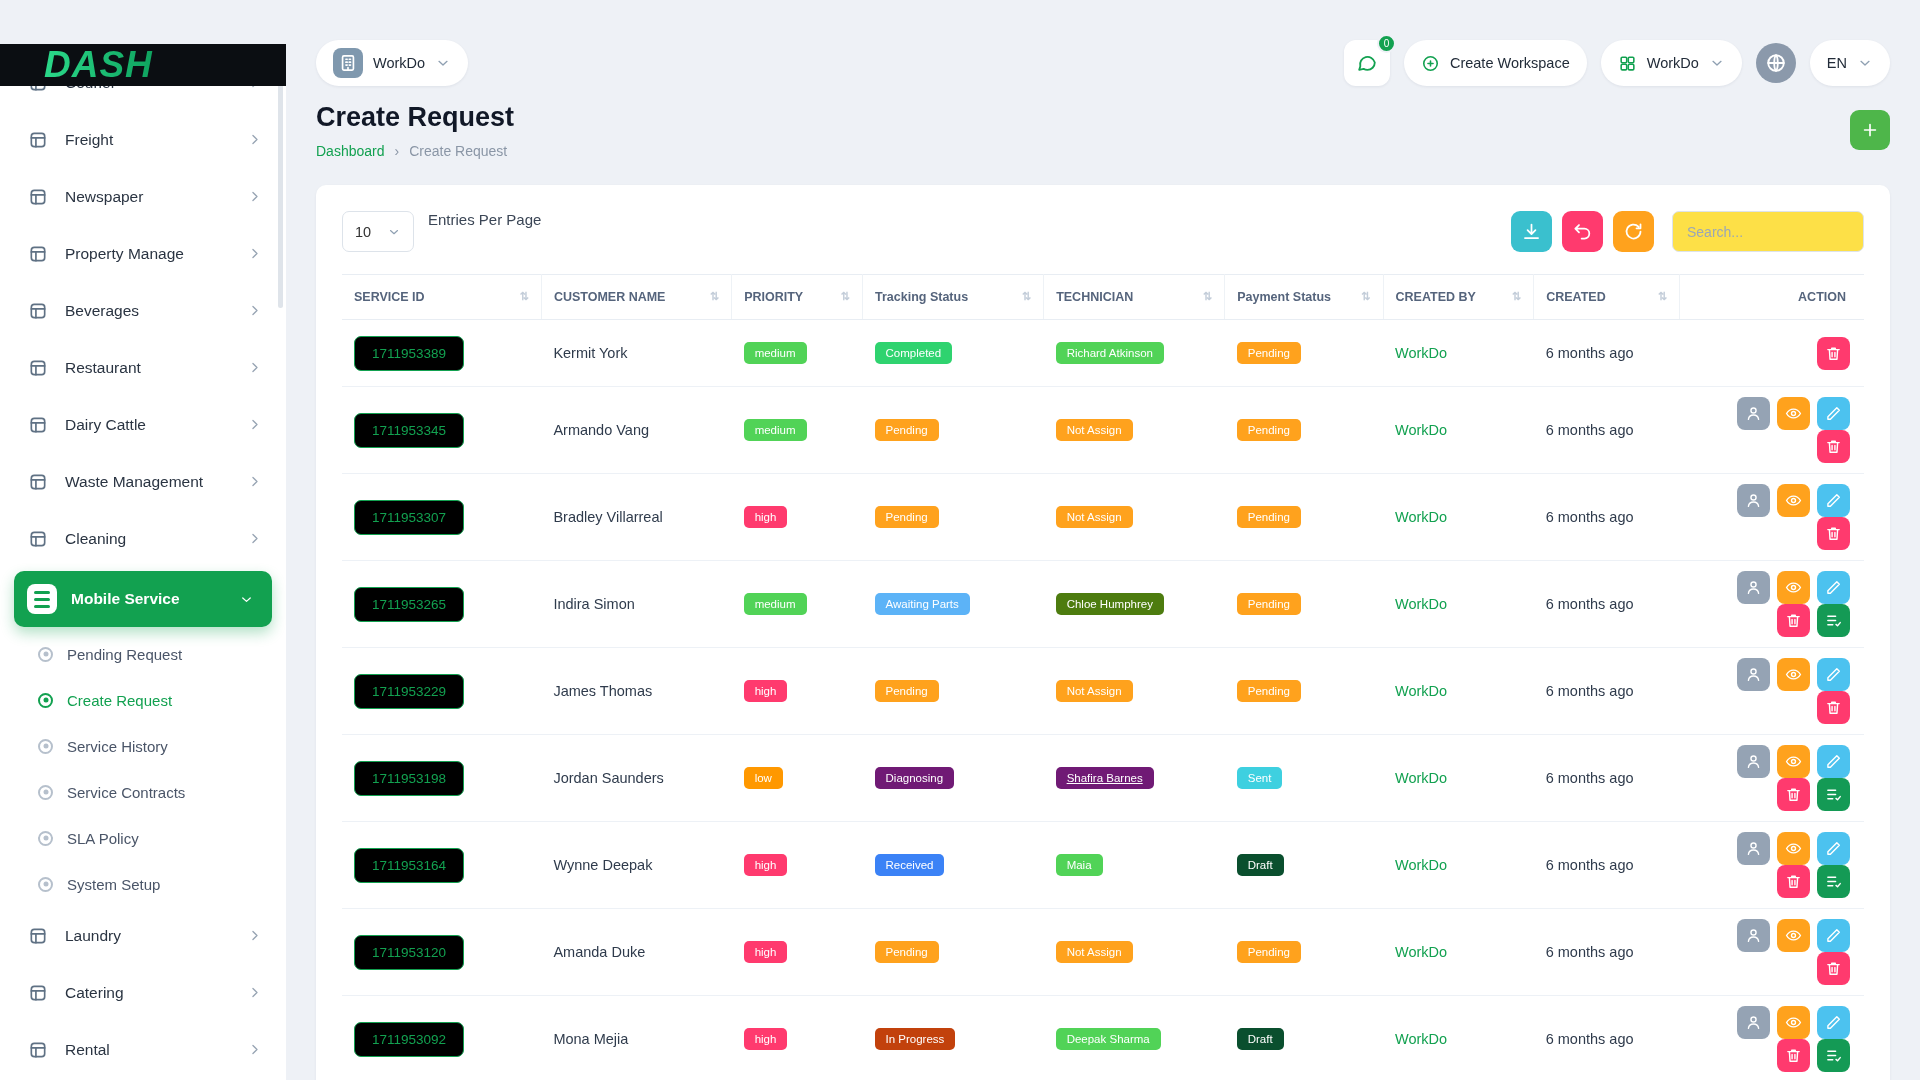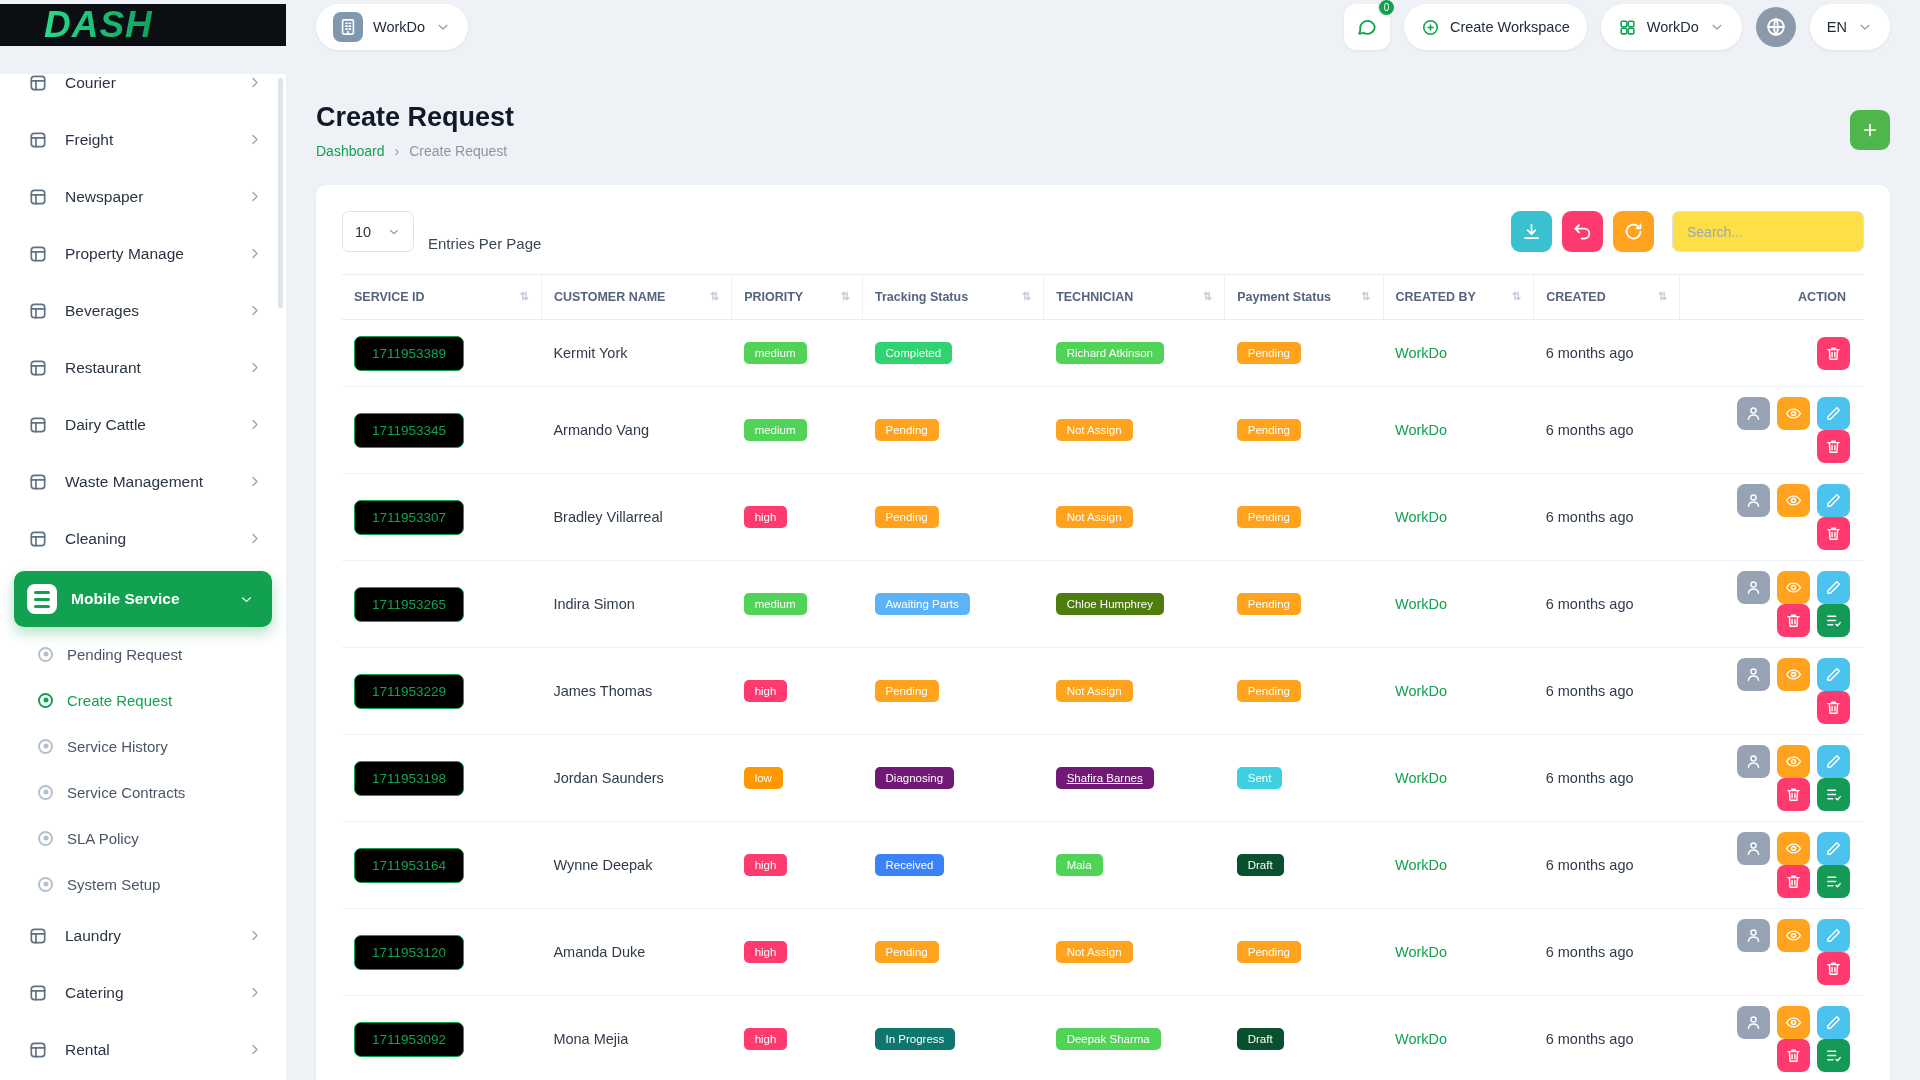--- a/index.html
+++ b/index.html
@@ -2,21 +2,21 @@
 <html style="--primary: #12A150;"><head>
 <meta charset="utf-8">
 <style>
   *{box-sizing:border-box;margin:0;padding:0}
   html,body{width:1920px;height:1080px}
   body{font-family:"Liberation Sans",sans-serif;background:#eef1f6;overflow:hidden;color:#2d3748;
        --primary:#12A150}
   svg{display:block;width:100%;height:100%}
 
   
-  .topbar{position:fixed;top:4px;left:0;width:1920px;height:74px;display:flex;align-items:flex-start;z-index:20}
+  .topbar{position:fixed;top:12px;left:0;width:1920px;height:74px;display:flex;align-items:flex-end;z-index:20}
   .logo-box{width:286px;background:#0b0e12;display:flex;align-items:center;padding-left:44px;flex:none}
   .logo{font-size:37px;font-weight:800;font-style:italic;letter-spacing:1px;
         background:linear-gradient(90deg,#2bd98a,#0fa35f);-webkit-background-clip:text;background-clip:text;color:transparent}
   .topbar-main{flex:1;display:flex;align-items:center;padding:0 30px;gap:14px}
   .pill{display:inline-flex;align-items:center;gap:10px;background:#fff;border-radius:24px;height:46px;
         padding:0 17px;box-shadow:0 1px 3px rgba(20,30,50,.07);font-size:14.5px;color:#222c39;cursor:pointer;white-space:nowrap}
   .ws-icon{width:30px;height:30px;border-radius:8px;background:#7f98ae;color:#fff;padding:5px;flex:none}
   .caret{width:16px;height:16px;color:#8fa0b2;flex:none}
   .spacer{flex:1}
   .icon-btn{position:relative;width:46px;height:46px;border-radius:12px;background:#fff;display:flex;align-items:center;
@@ -51,21 +51,21 @@
   
   .main{margin-left:286px;padding:102px 30px 0 30px}
   .page-head{display:flex;align-items:flex-start}
   .page-title{font-size:27px;font-weight:700;color:#111827}
   .breadcrumb{margin-top:10px;font-size:14px;color:#8a96a6;display:flex;gap:10px;align-items:center}
   .breadcrumb .home{color:var(--primary);cursor:pointer}
   .add-btn{margin-left:auto;width:40px;height:40px;border-radius:9px;color:#fff;display:flex;align-items:center;
            justify-content:center;padding:10px;cursor:pointer;margin-top:8px}
 
   .card{margin-top:26px;background:#fff;border-radius:10px;padding:26px 26px 18px;box-shadow:0 1px 3px rgba(23,31,50,.06)}
-  .controls{display:flex;align-items:flex-end;gap:14px}
+  .controls{display:flex;align-items:flex-start;gap:14px}
   .select{width:72px;height:41px;border:1px solid #dde3ea;border-radius:7px;display:flex;align-items:center;
           justify-content:space-between;padding:0 12px;font-size:14.5px;color:#333;cursor:pointer;background:#fff}
   .select .caret{width:14px;height:14px}
   .entries-label{font-size:15px;color:#3b4656}
   .tools{margin-left:auto;display:flex;gap:10px}
   .tool{width:41px;height:41px;border-radius:9px;color:#fff;display:flex;align-items:center;justify-content:center;
         padding:10px;cursor:pointer}
   .search{width:192px;height:41px;border:1px solid #dde3ea;border-radius:7px;padding:0 14px;font-size:14px;color:#556;
           outline:none;margin-left:4px;background:#fde047;font-family:"Liberation Sans",sans-serif}
   .search::placeholder{color:#9aa7b6}
@@ -733,21 +733,21 @@
                   <svg viewBox="0 0 24 24" fill="none" stroke="currentColor" stroke-width="2" stroke-linecap="round" stroke-linejoin="round">
                     <path d="M4 6.5h16M9.5 6.5v-2h5v2M6.2 6.5l.9 13.5h9.8l.9-13.5M10 10.5v6M14 10.5v6"></path>
                   </svg>
                 </span>
               </span></td>
           </tr>
           <tr>
             <td><span class="chip">1711953092</span></td>
             <td>Mona Mejia</td>
             <td><span class="badge" style="background: rgb(255, 58, 110);">high</span></td>
-            <td><span class="badge" style="background: #0f766e;">In Progress</span></td>
+            <td><span class="badge" style="background: #c2410c;">In Progress</span></td>
             <td><span class="badge" style="background: rgb(81, 211, 87);">Deepak Sharma</span></td>
             <td><span class="badge" style="background: rgb(10, 79, 46);">Draft</span></td>
             <td><span class="link">WorkDo</span></td>
             <td>6 months ago</td>
             <td class="actions-cell"><span class="act" style="background: rgb(149, 163, 180);">
                 <span style="width:17px;height:17px">
                   <svg viewBox="0 0 24 24" fill="none" stroke="currentColor" stroke-width="2" stroke-linecap="round" stroke-linejoin="round">
                     <circle cx="12" cy="7.8" r="3.6"></circle>
                     <path d="M4.8 20.2c.6-4 3.6-6 7.2-6s6.6 2 7.2 6"></path>
                   </svg>

